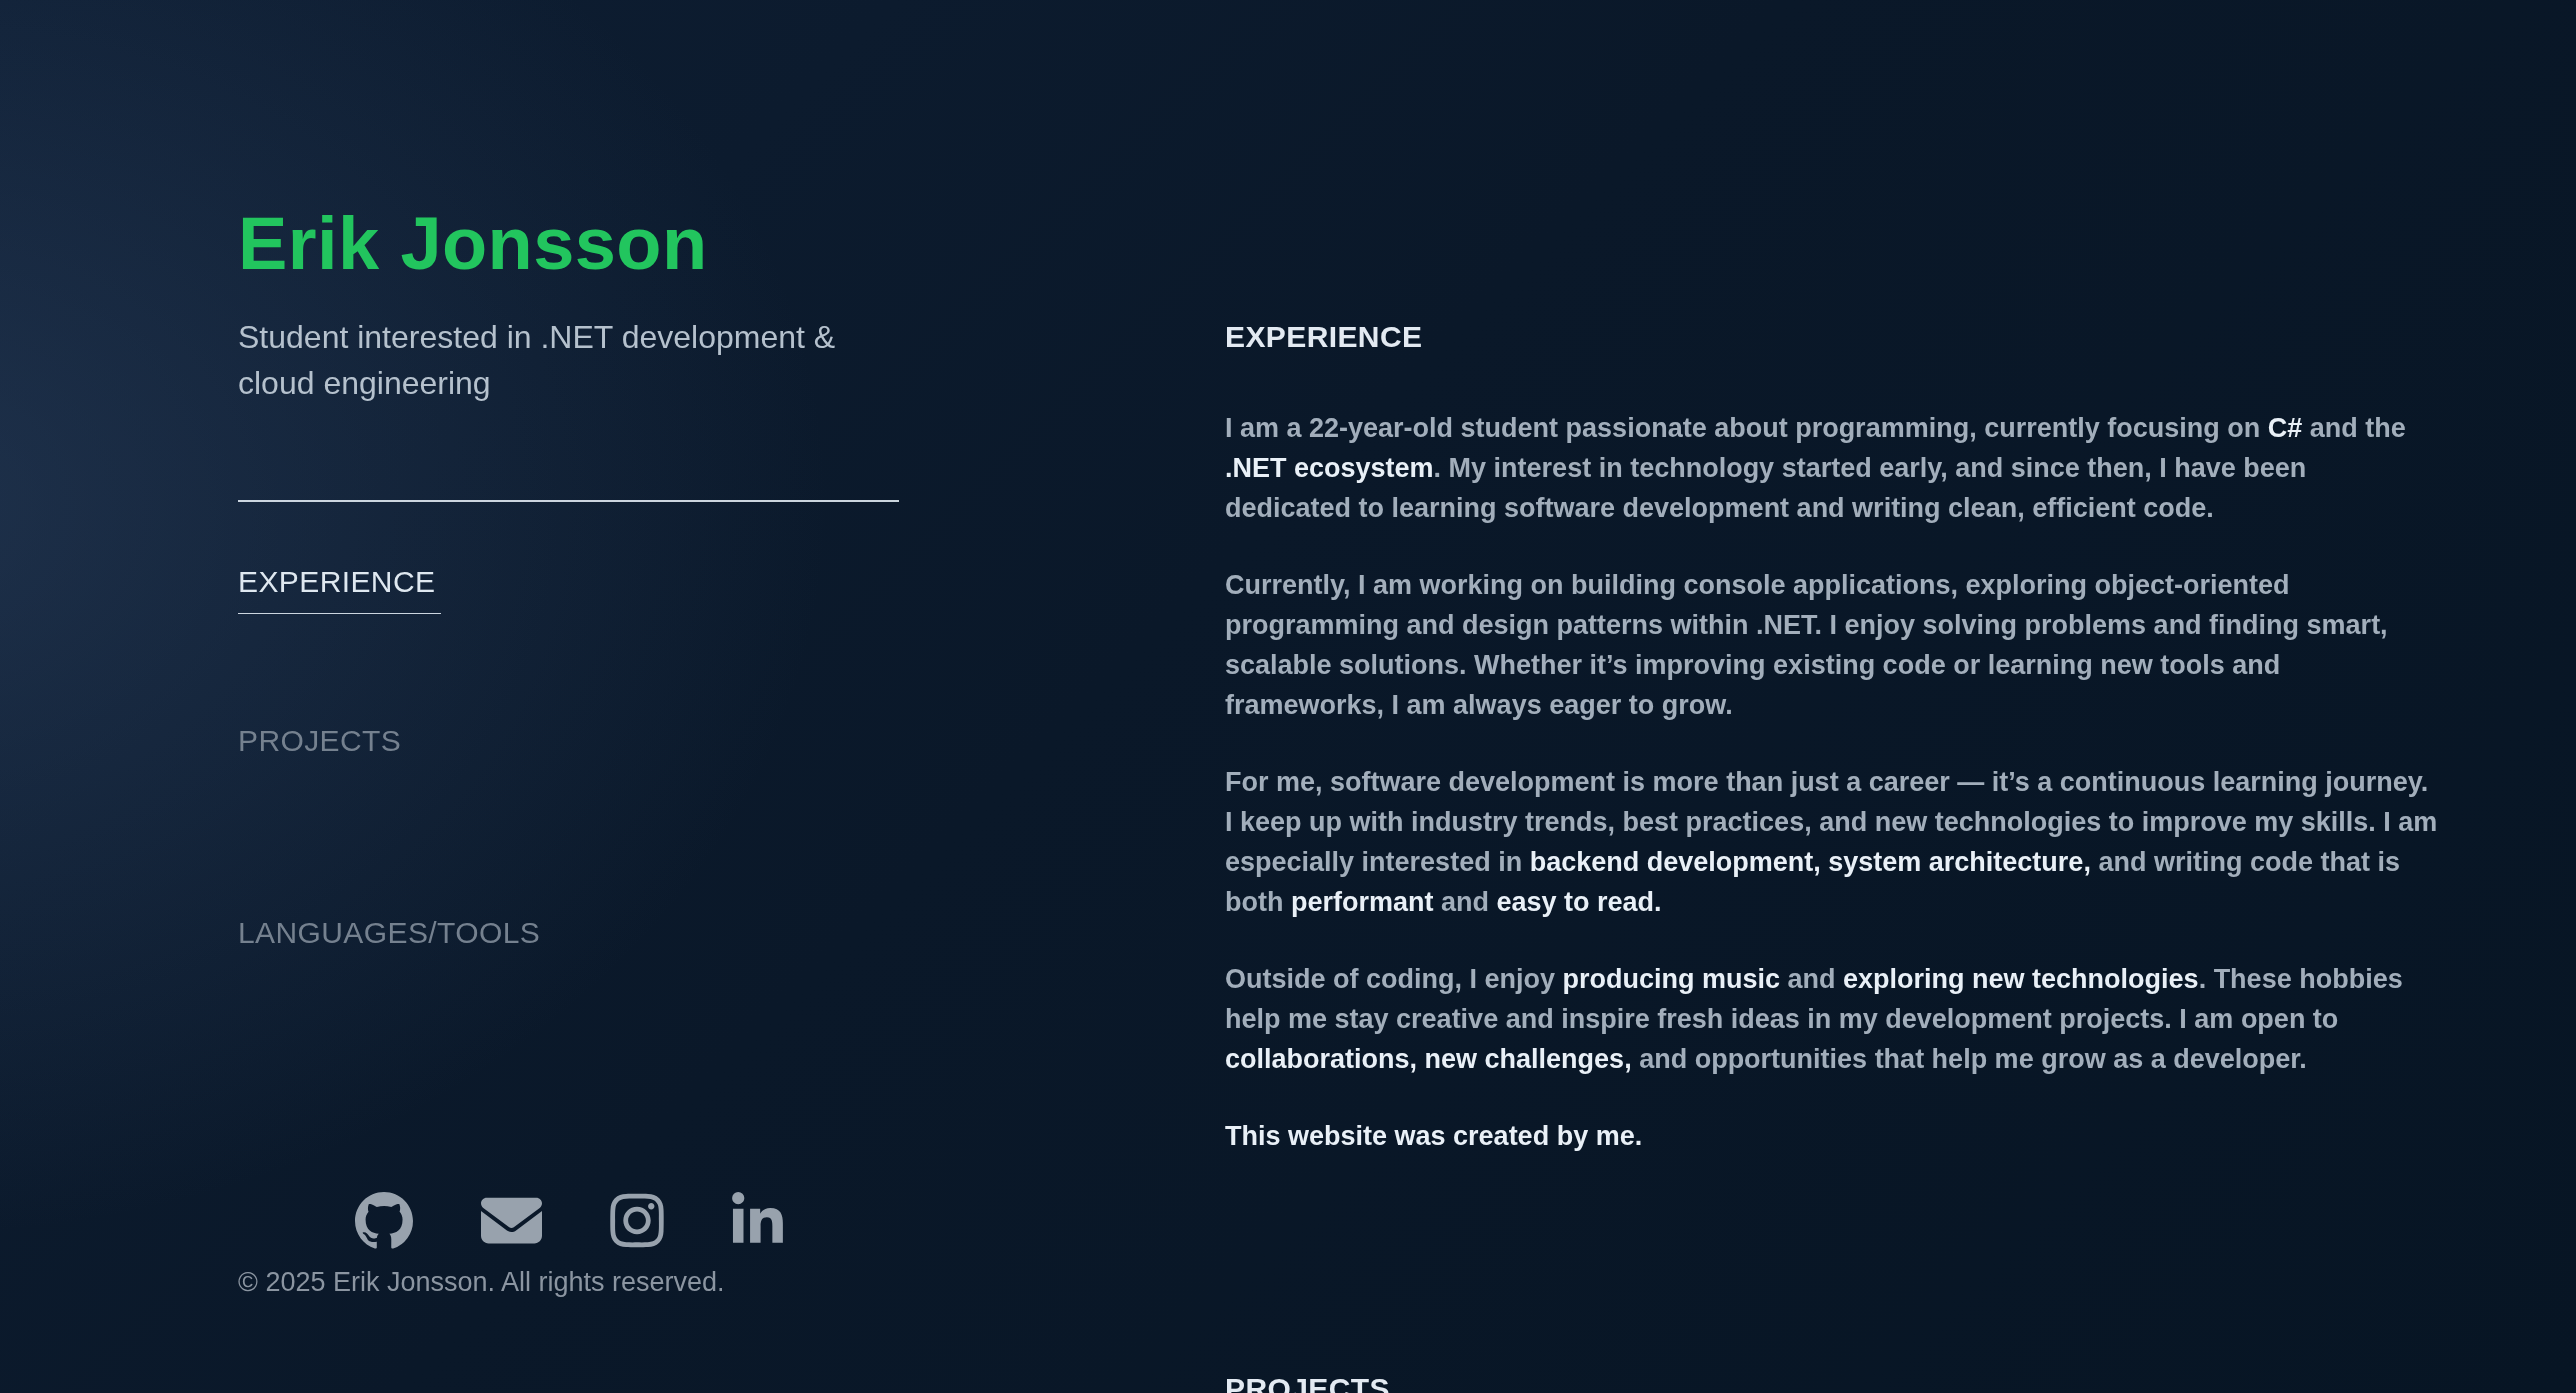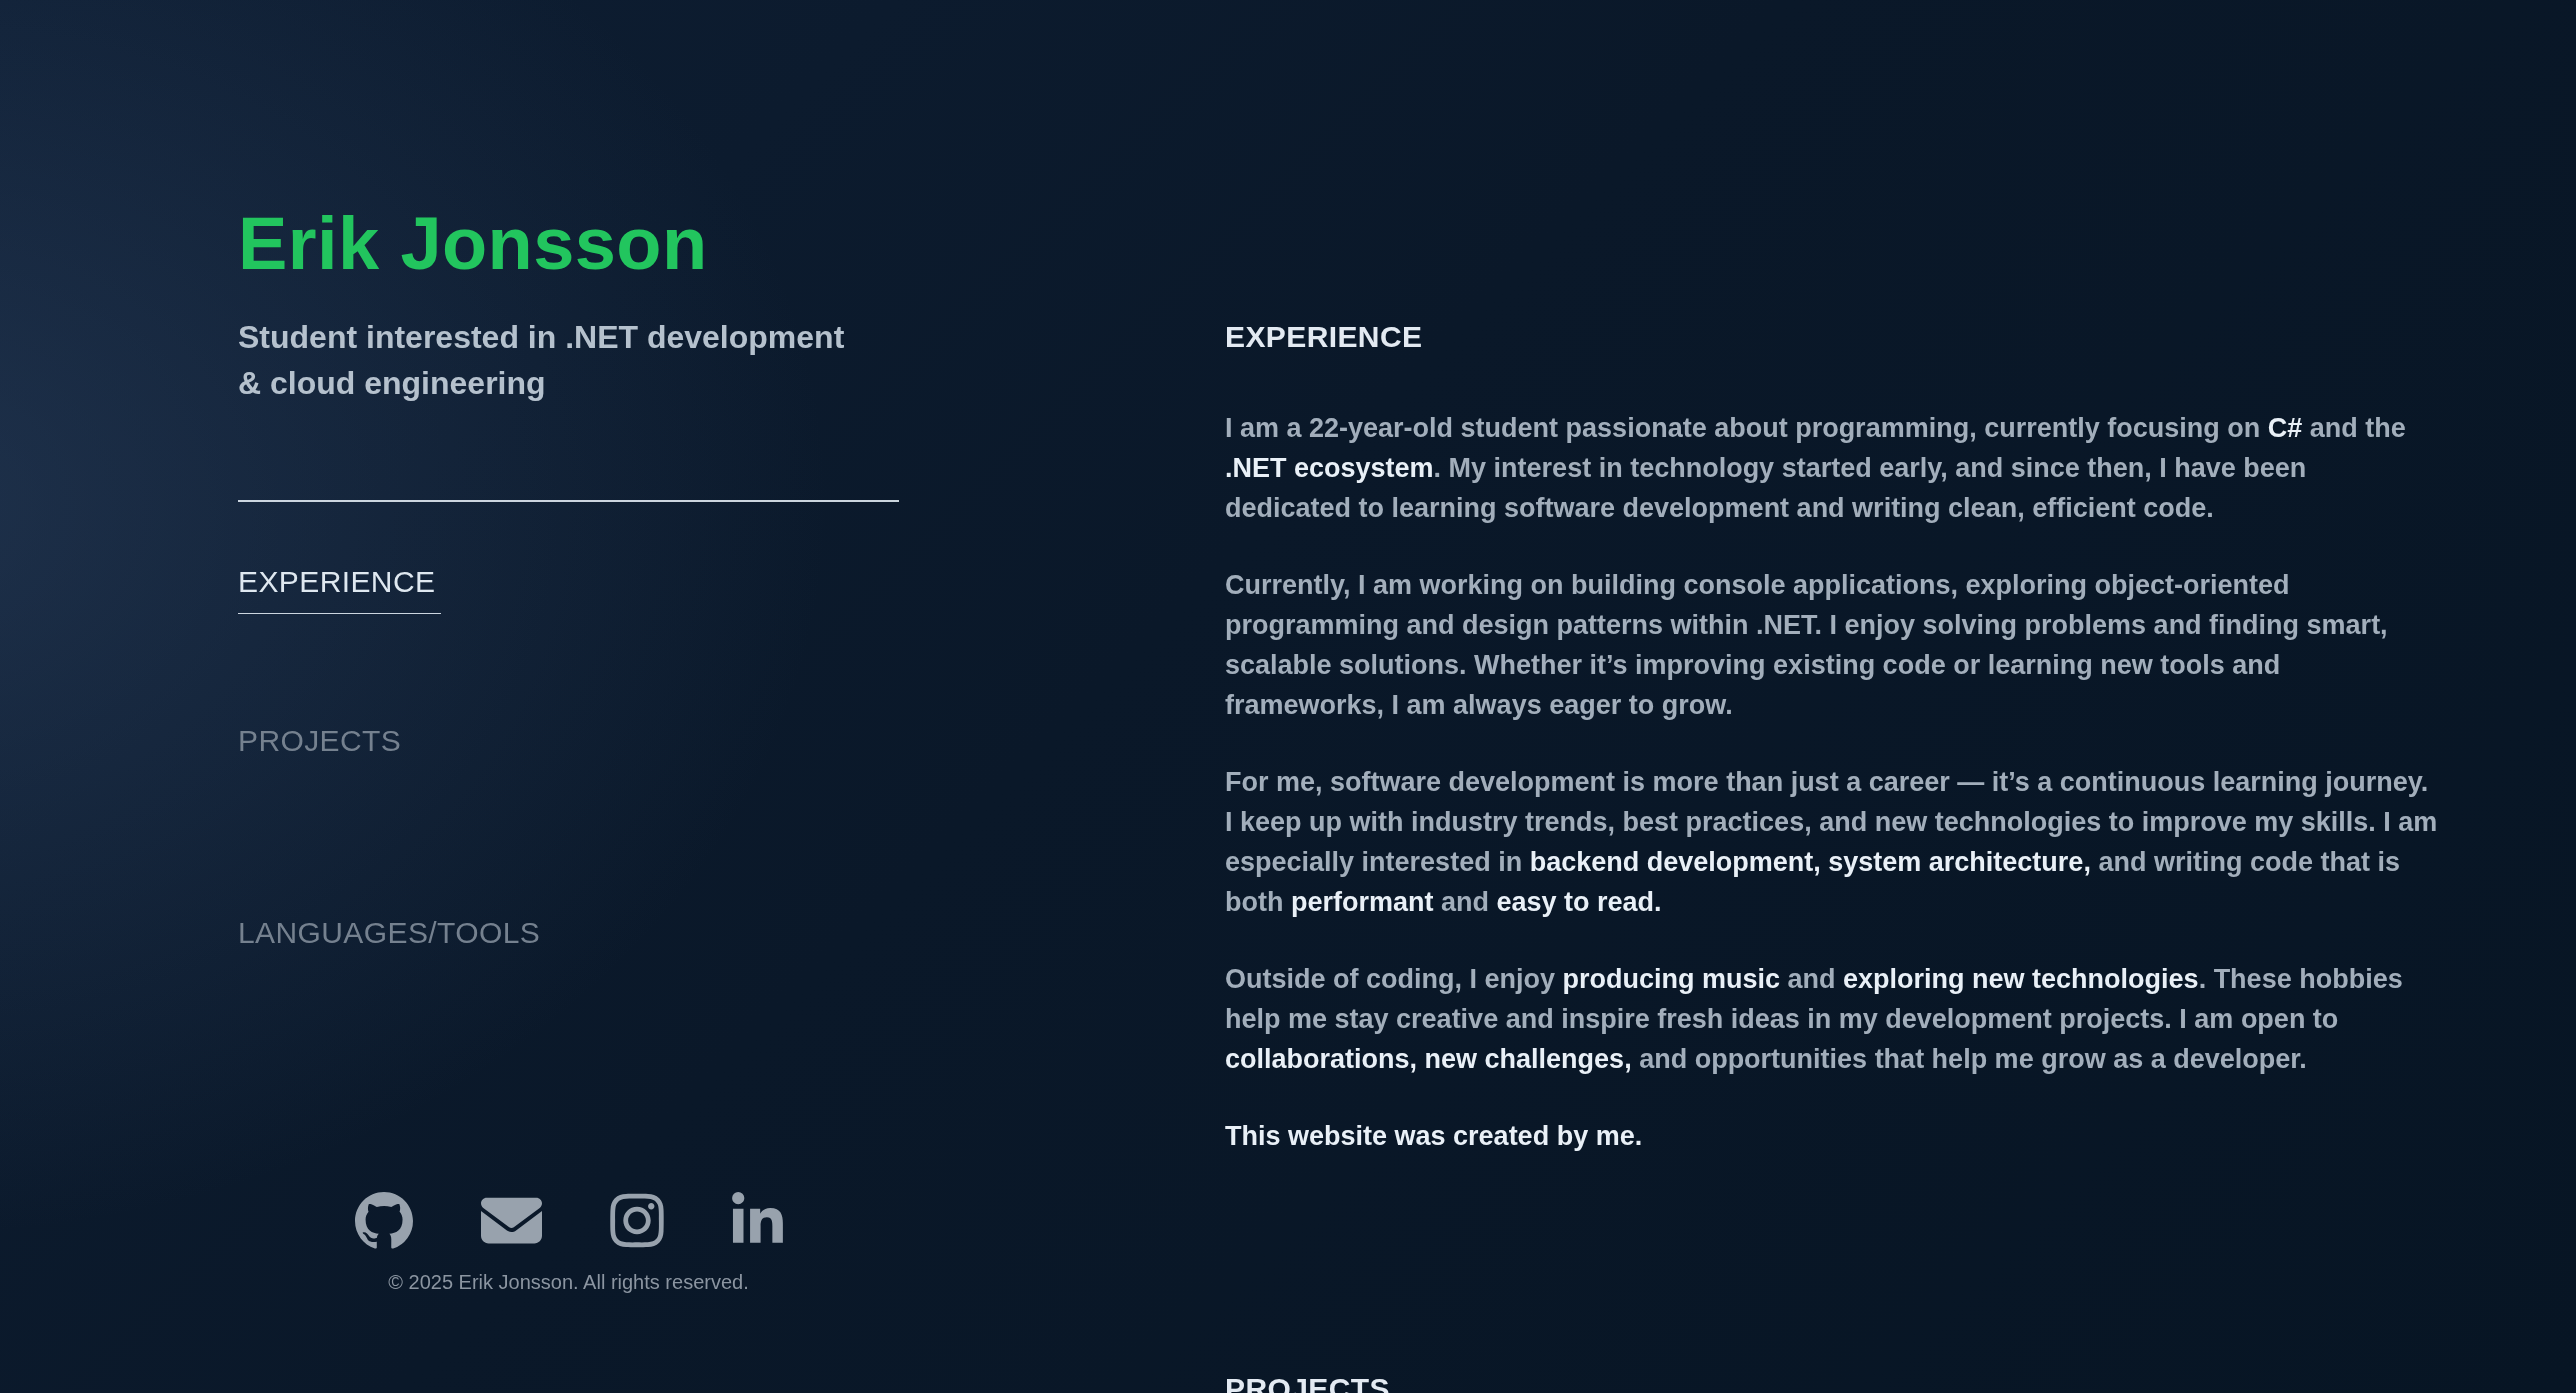--- a/index.html
+++ b/index.html
@@ -15,21 +15,21 @@
   .sidebar { position: absolute; left: 0; top: 0; width: 1225px; height: 1394px; }
   .sidebar-inner { position: absolute; left: 238px; top: 0; width: 661px; height: 100%; }
 
   .name-title {
     position: absolute; left: 0; top: 203px;
     font-size: 74px; font-weight: 700; line-height: 81px;
     color: #22c55e; letter-spacing: 0.4px; white-space: nowrap;
   }
   .tagline {
     position: absolute; left: 0; top: 314px; width: 635px;
-    font-size: 32px; line-height: 46px; font-weight: 700;
+    font-size: 32px; line-height: 46px; font-weight: 400;
     color: #b5c1cd;
   }
   .divider {
     position: absolute; left: 0; top: 500px; width: 661px; height: 1.8px;
     background: #dce5ee; opacity: 0.92;
   }
   .side-nav { position: absolute; left: 0; top: 0; width: 661px; }
   .nav-item {
     position: absolute; left: 0;
     display: inline-block;
@@ -46,21 +46,21 @@
   .nav-item:nth-child(3) { top: 881px; margin-top: 34px; }
 
   .social-row {
     position: absolute; left: 0; top: 1189px; width: 661px; height: 63px;
     display: flex; justify-content: center; align-items: center; gap: 68px;
   }
   .social-link { display: inline-flex; align-items: center; justify-content: center; cursor: pointer; text-decoration: none; }
   .social-link svg { fill: #98a2ad; display: block; }
   .copyright {
     position: absolute; left: 0; top: 1268px; width: 661px;
-    text-align: center; font-size: 20px; line-height: 28px; color: #8b95a1;
+    text-align: left; font-size: 27px; line-height: 28px; color: #8b95a1;
   }
 
   .content { position: absolute; left: 1225px; top: 0; width: 1214px; height: 1394px; }
   .section-heading {
     font-size: 30px; font-weight: 700; line-height: 35px;
     letter-spacing: 0.4px; color: #e3eaf2;
   }
   .content .section-heading.first { margin-top: 319px; }
   .paragraphs p {
     font-size: 27px; line-height: 40px; font-weight: 700;

